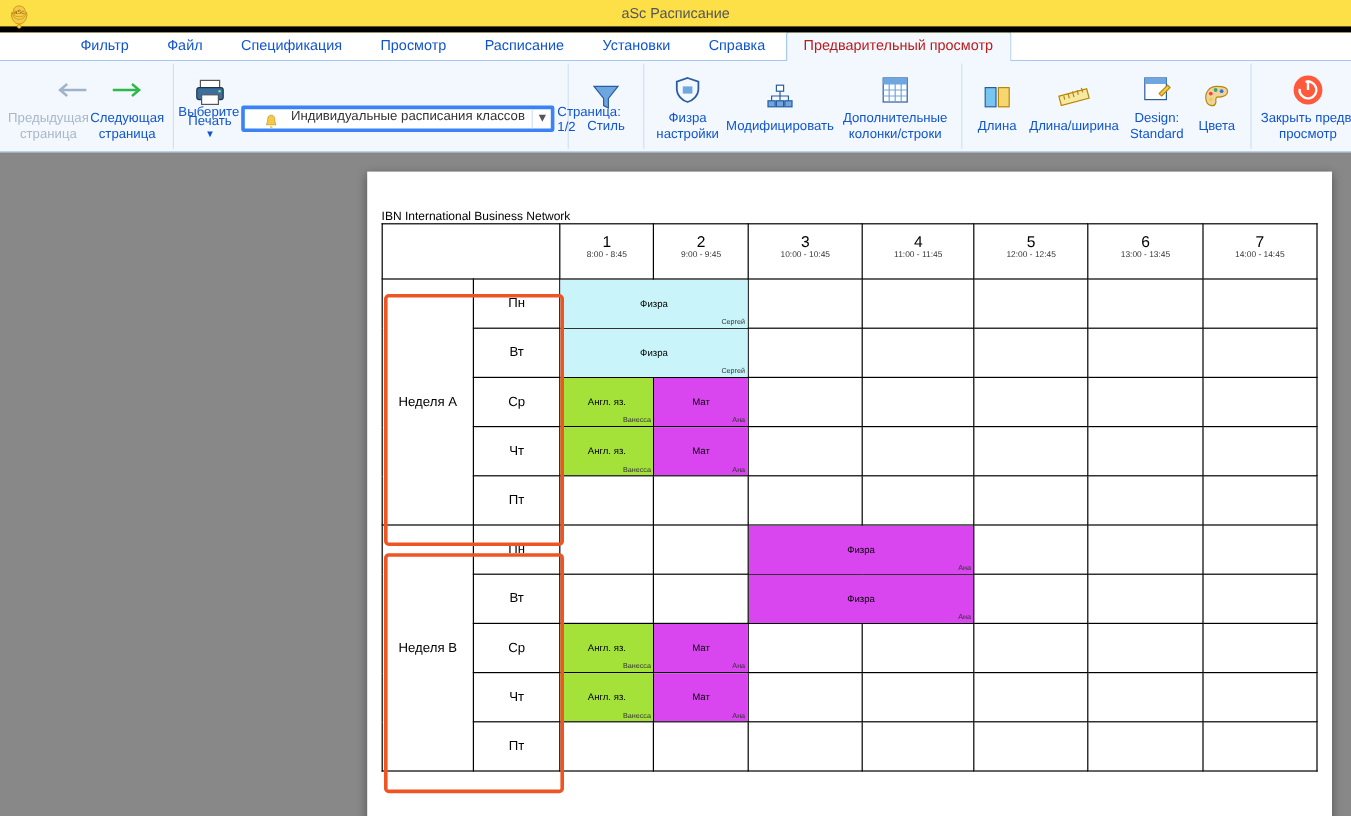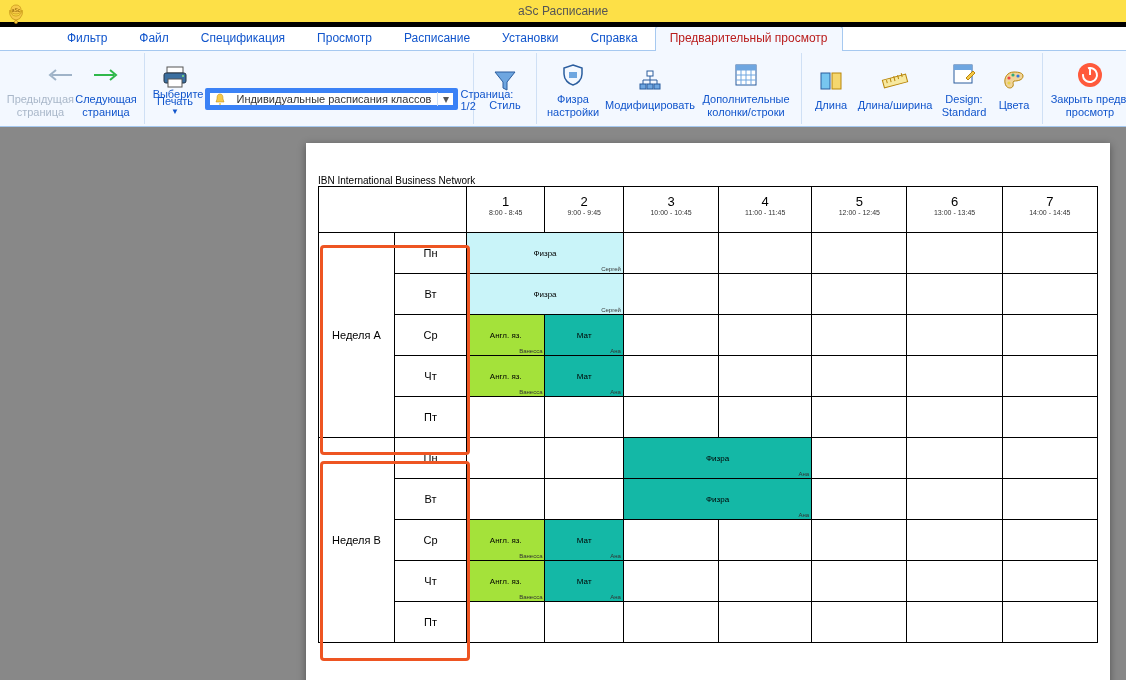--- a/index.html
+++ b/index.html
@@ -17,21 +17,21 @@
   .tab.active { background: #f3f8ff; border-color: #a6c9f0; color: #b91c1c; border-top-left-radius: 3px; border-top-right-radius: 3px; margin-bottom: -1px; padding-bottom: 6px; }
 
   
   .ribbon { height: 76px; background: #f3f8ff; border-bottom: 1px solid #a6c9f0; display: flex; align-items: stretch; padding: 2px 4px; }
   .group { display: flex; align-items: center; border-right: 1px solid #cfe0f5; padding: 0 6px; }
   .bigbtn { display: flex; flex-direction: column; align-items: center; justify-content: center; width: 64px; height: 70px; text-align: center; color: #1155cc; font-size: 11px; cursor: pointer; line-height: 1.15; padding-top: 2px; }
   .bigbtn.disabled { color: #a9b7c9; cursor: default; align-items: flex-end; }
   .bigbtn .ico { width: 28px; height: 28px; margin-bottom: 4px; display: flex; align-items: center; justify-content: center; }
   .midcol { display: flex; flex-direction: row; justify-content: center; gap: 2px; padding: 2px 4px; margin-top: 23px; }
   .midcol .lbl { color: #1155cc; font-size: 11px; }
-  .dropdown { display: flex; align-items: center; background: #fff; border: 5px solid #3b82f6; height: 22px; border-radius: 2px; }
+  .dropdown { display: flex; background: #fff; border: 3px solid #3b82f6; height: 22px; border-radius: 2px; padding-left: 12px; }
   .dropdown .dico { width: 20px; height: 20px; display: flex; align-items: center; justify-content: center; }
   .dropdown .dtext { padding: 0 6px; flex: 1; font-size: 11px; color: #333; white-space: nowrap; }
   .dropdown .darrow { width: 16px; color: #555; text-align: center; border-left: 1px solid #cfe0f5; }
 
   
   .workspace { flex: 1; background: #888; overflow: hidden; position: relative; }
   .page { position: absolute; left: 306px; top: 16px; width: 804px; height: 640px; background: #fff; box-shadow: 0 2px 8px rgba(0,0,0,.4); overflow: hidden; padding: 4px 12px 0 12px; }
   .ibn { font-size: 10px; color: #000; margin-top: 28px; }
   .classtitle { font-size: 28px; text-align: center; color: #000; margin-top: -32px; margin-bottom: 4px; }
   table.sched { border-collapse: collapse; width: 100%; }
@@ -39,21 +39,21 @@
   .periodnum { font-size: 13px; padding-top: 6px; }
   .periodtime { font-size: 7px; color: #333; padding-bottom: 4px; }
   .hdrcell { height: 46px; vertical-align: top; }
   .daycell { height: 41px; width: 72px; }
   .weekcell { width: 76px; font-size: 13px; }
   .subjcell { position: relative; margin-top: 19px; }
   .subjcell .subj { font-size: 8px; color: #000; position: absolute; left: 50%; top: 50%; transform: translate(-50%,-50%); white-space: nowrap; }
   .subjcell .teach { font-size: 6px; color: #333; position: absolute; right: 2px; bottom: 1px; }
   .c-cyan { background: #c9f4f9; }
   .c-green { background: #a4e23a; }
-  .c-orange { background: #14b8a6; }
+  .c-orange { background: #d946ef; }
 
   .redbox { position: absolute; border: 3px solid #e52; border-radius: 4px; pointer-events: none; }
   #rb1 { left: 14px; top: 102px; width: 150px; height: 210px; }
   #rb2 { left: 14px; top: 318px; width: 150px; height: 200px; }
 
   svg { display: block; }
 </style>
 </head>
 <body>
 

